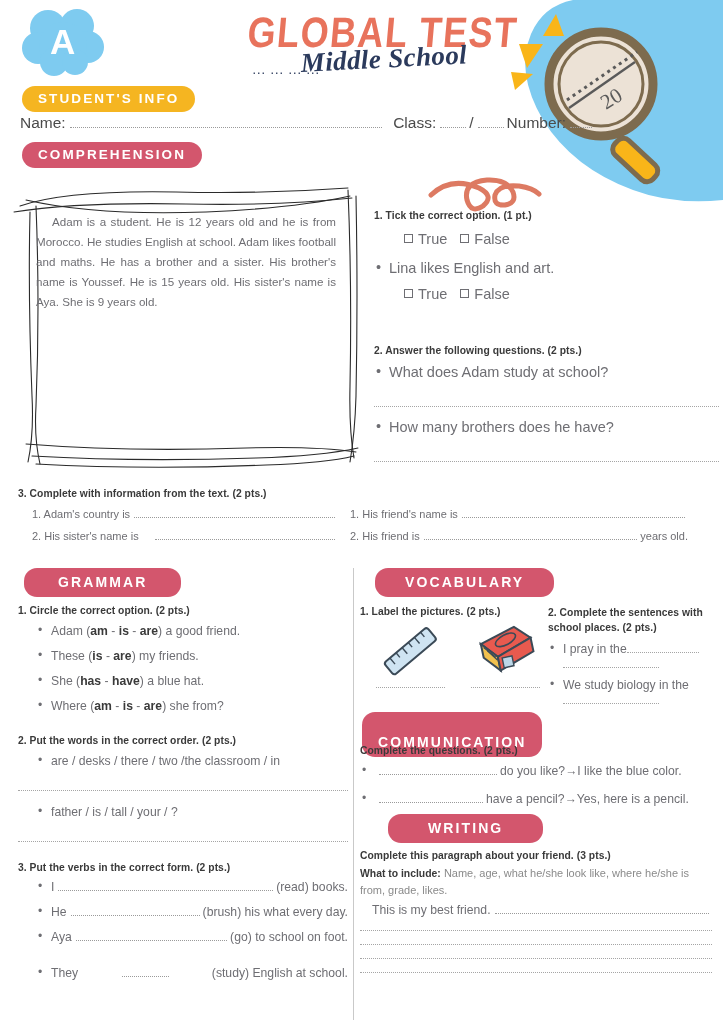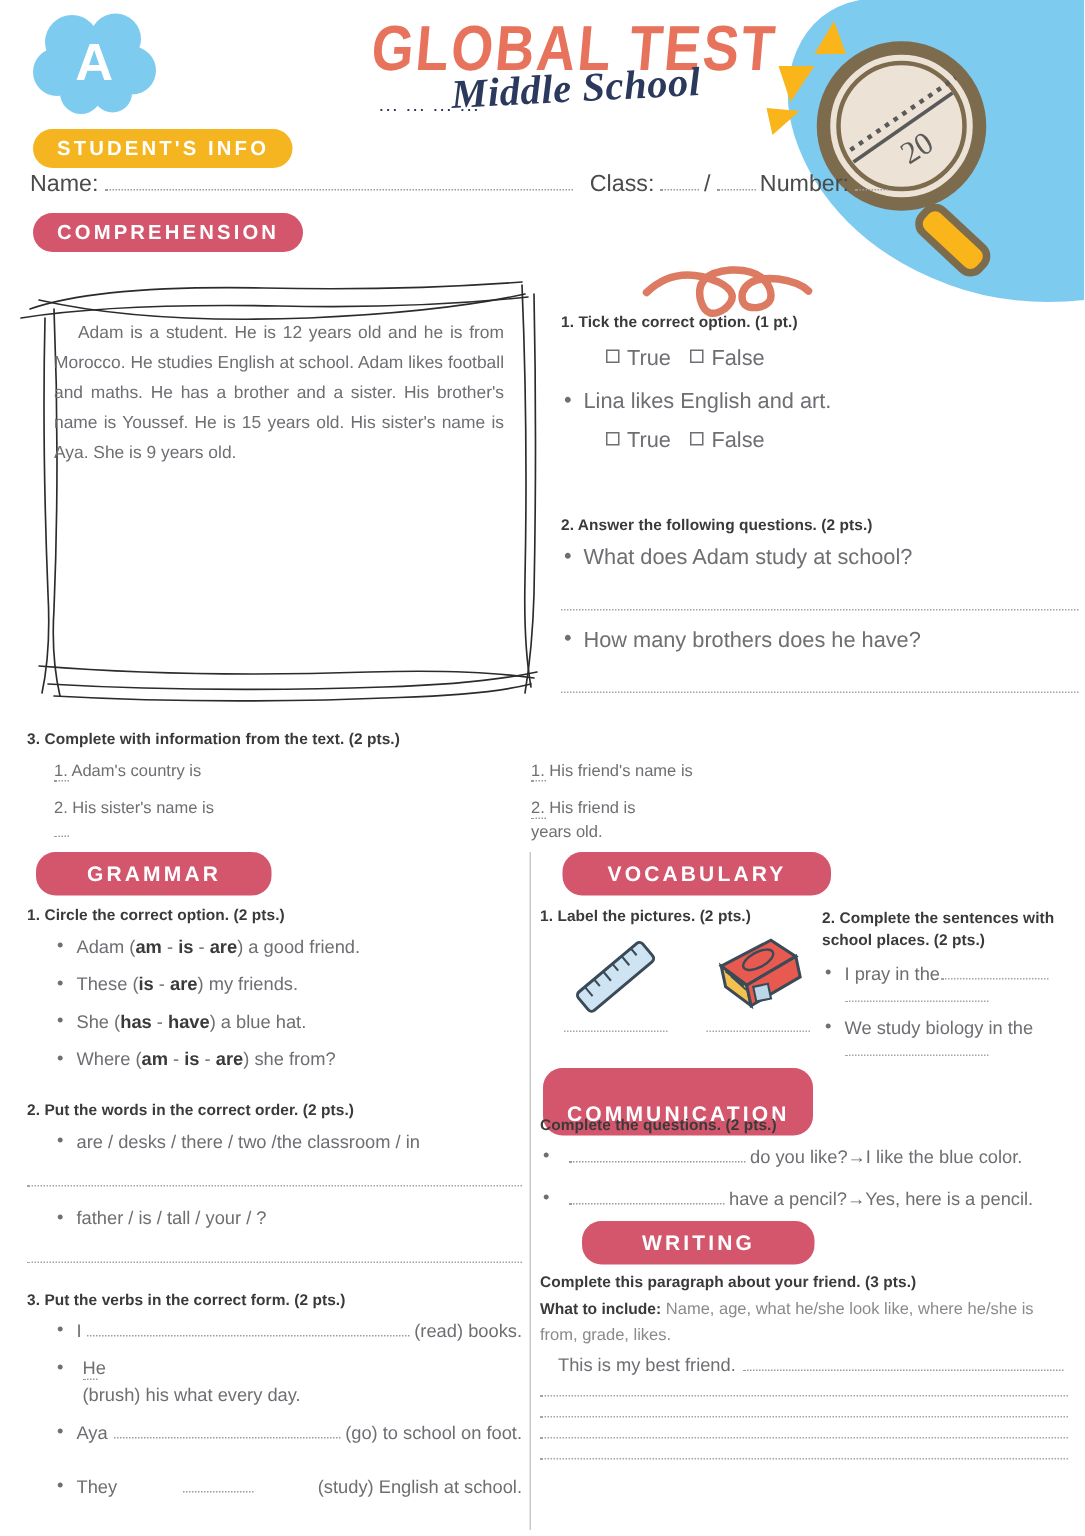--- a/index.html
+++ b/index.html
@@ -76,21 +76,21 @@
     font-size: 11.6px; line-height: 1.72; color: #6e6e73;
     text-align: justify;
   }
   .reading-text p + p { margin-top: 2px; }
   .reading-text .ind { display: inline-block; width: 16px; }
 
   
   .qhead { font-size: 10.3px; font-weight: bold; color: #3a3a3a; letter-spacing: 0.05px; }
   .qbig  { font-size: 14.5px; color: #6e6e73; }
   .qmed  { font-size: 12.2px; color: #6e6e73; }
-  .qsm   { font-size: 11px;  color: #6e6e73; flex-direction: column; }
+  .qsm   { font-size: 11px;  color: #6e6e73; }
   b.opt  { color: #3a3a3a; font-weight: bold; }
 
   ul.bul { list-style: none; }
   ul.bul > li { position: relative; padding-left: 15px; }
   ul.bul > li::before {
     content: "•"; position: absolute; left: 2px; top: -1px; color: #6e6e73;
   }
 
   .cbox {
     display: inline-block; width: 9px; height: 9px;
@@ -288,21 +288,21 @@
   </div>
 
   <div class="blk" style="left:18px; top:862px; width:330px;">
     <div class="qhead">3. Put the verbs in the correct form. (2 pts.)</div>
     <ul class="bul" style="margin-top:7px; padding-left:18px;">
       <li class="qmed" style="margin-top:4px; display:flex; align-items:baseline;">
         <span>I</span>
           <span class="dotfill"></span>
           <span>(read) books.</span>
       </li>
-      <li class="qmed" style="margin-top:11px; display:flex; align-items:baseline;flex-direction:column;">
+      <li class="qmed" style="margin-top:11px; display:flex; align-items:baseline;">
         <span>He</span>
           <span class="dotfill"></span>
           <span>(brush) his what every day.</span>
       </li>
       <li class="qmed" style="margin-top:11px; display:flex; align-items:baseline;">
         <span>Aya</span>
           <span class="dotfill"></span>
           <span>(go) to school on foot.</span>
       </li>
       <li class="qmed" style="margin-top:22px; display:flex; align-items:baseline;gap:40px;">

